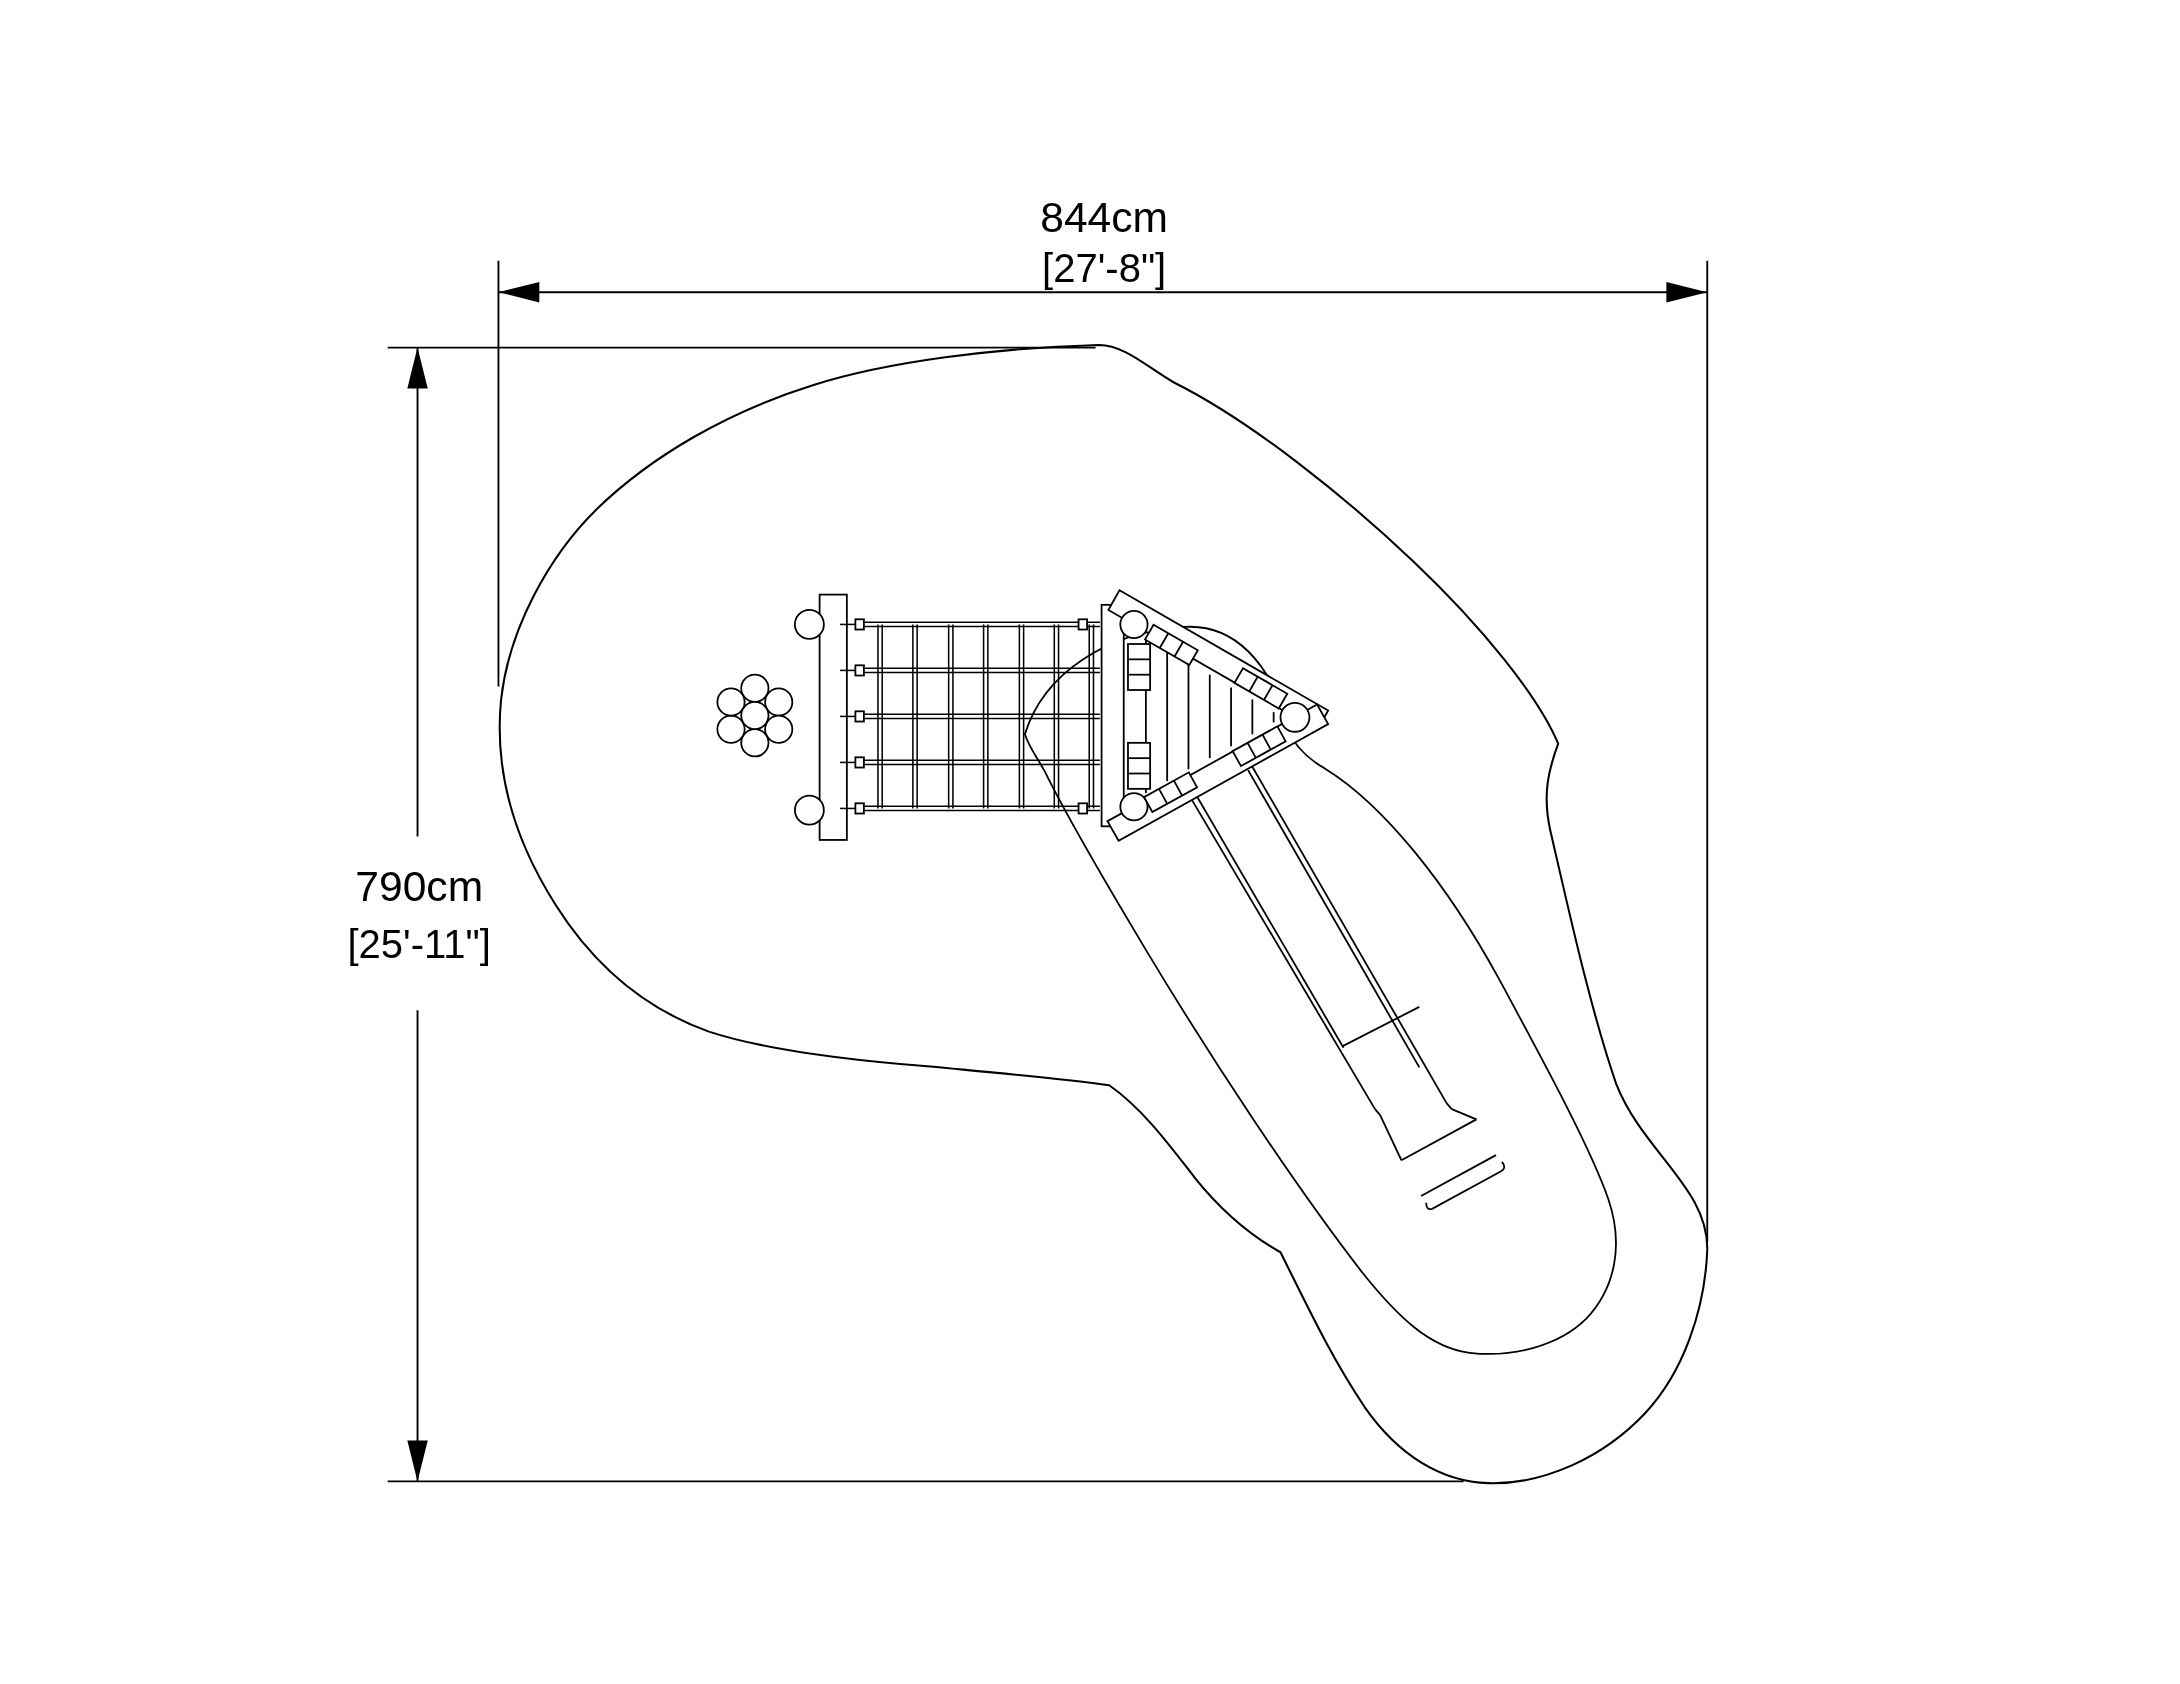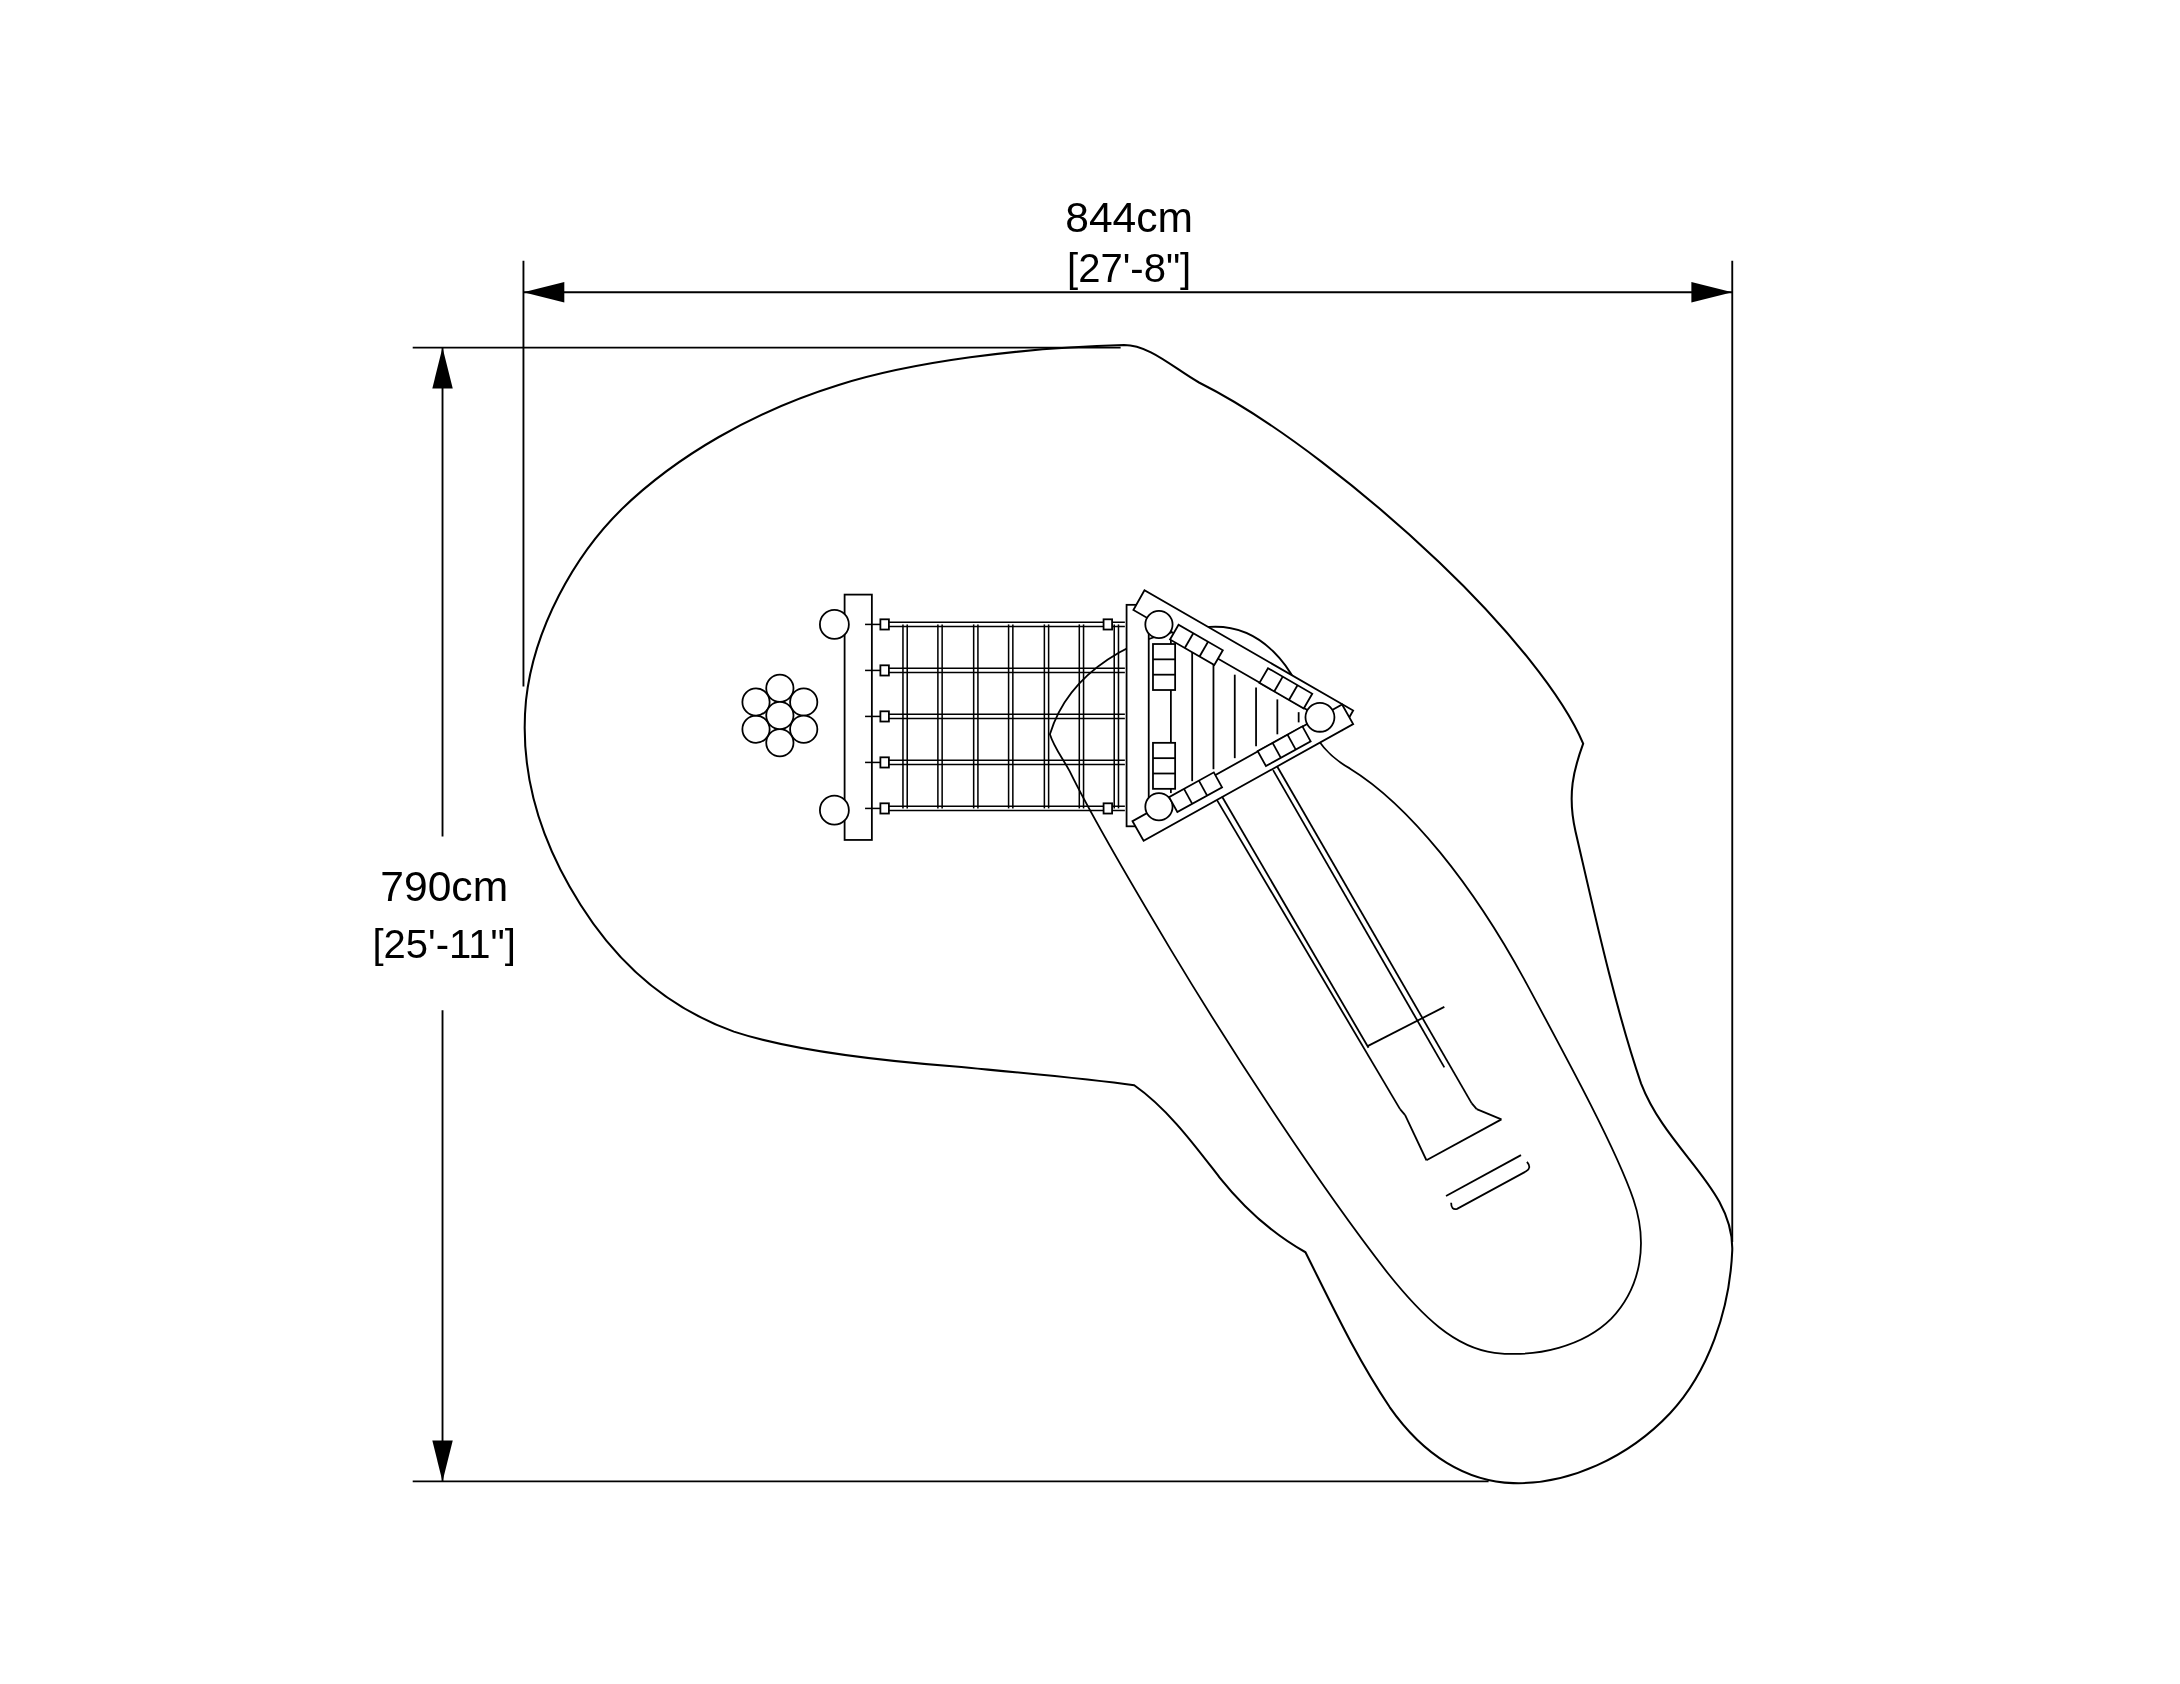--- a/index.html
+++ b/index.html
@@ -6,21 +6,20 @@
     margin: 0;
     padding: 0;
     background: #ffffff;
   }
   .sheet {
     position: relative;
     width: 2129px;
     height: 1685px;
     background: #ffffff;
     font-family: "Liberation Sans", sans-serif;
-    padding-left: 25px;
   }
   svg { display: block; }
   .outline       { fill: none; stroke: #000; stroke-width: 2.4; }
   .thin          { fill: none; stroke: #000; stroke-width: 2.1; }
   .rope          { fill: none; stroke: #000; stroke-width: 1.8; }
   .dim-line      { fill: none; stroke: #000; stroke-width: 2.2; }
   .dim-arrow     { fill: #000; stroke: none; }
   .dim-text      { fill: #000; font-size: 50px; }
   .dim-text-imp  { fill: #000; font-size: 47px; }
   .anchor-mid    { text-anchor: middle; }

